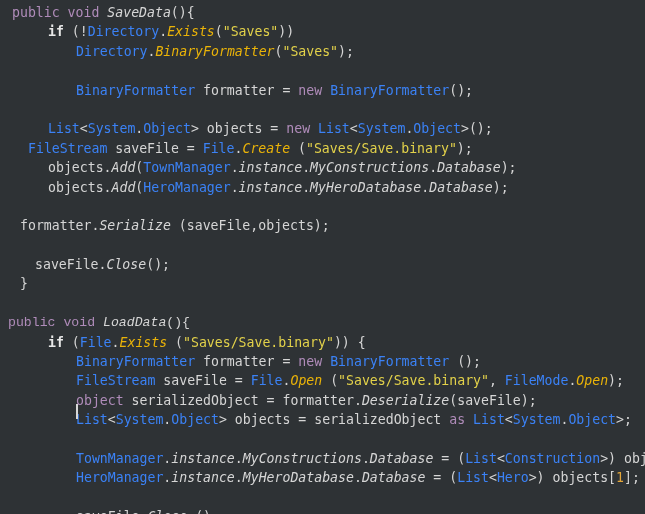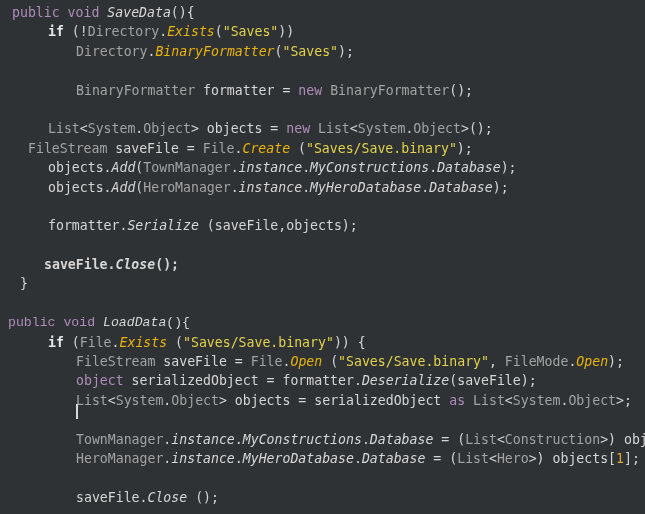--- a/index.html
+++ b/index.html
@@ -28,21 +28,21 @@
     font-size: 13.2px;
     white-space: pre;
     padding-left: 20px;
     color: #d6d6d6;
     letter-spacing: 0px;
   }
   .code-line:first-child { margin-top: 3px; }
   
   .t-kw      { color: #b08cba; }            
   .t-ctrl    { color: #e8e8e8; font-weight: bold; } 
-  .t-type    { color: #a3a3a3; }            
+  .t-type    { color: #3b82f6; }            
   .t-method  { color: #eab308; font-style: italic; }
   .t-mmethod { color: #d6d6d6; font-style: italic; } 
   .t-id      { color: #d6d6d6; }
   .t-str     { color: #e3d24a; }
   .t-num     { color: #e3a73a; }
   .t-punct   { color: #d6d6d6; }
   .t-op      { color: #d6d6d6; }
   .t-brace   { color: #d6d6d6; }
   .caret {
     position: absolute;
@@ -62,27 +62,28 @@
       <div class="code-line" style="padding-left: 48px;"><span class="t-ctrl">if</span><span class="t-punct"> (!</span><span class="t-type">Directory</span><span class="t-punct">.</span><span class="t-method">Exists</span><span class="t-punct">(</span><span class="t-str">"Saves"</span><span class="t-punct">))</span></div>
       <div class="code-line" style="padding-left: 76px;"><span class="t-type">Directory</span><span class="t-punct">.</span><span class="t-method">BinaryFormatter</span><span class="t-punct">(</span><span class="t-str">"Saves"</span><span class="t-punct">);</span></div>
       <div class="code-line" style="padding-left: 20px;">&nbsp;</div>
       <div class="code-line" style="padding-left: 76px;"><span class="t-type">BinaryFormatter</span><span class="t-id"> </span><span class="t-id">formatter</span><span class="t-op"> = </span><span class="t-kw">new</span><span class="t-id"> </span><span class="t-type">BinaryFormatter</span><span class="t-punct">();</span></div>
       <div class="code-line" style="padding-left: 20px;">&nbsp;</div>
       <div class="code-line" style="padding-left: 48px;"><span class="t-type">List</span><span class="t-punct">&lt;</span><span class="t-type">System</span><span class="t-punct">.</span><span class="t-type">Object</span><span class="t-punct">&gt; </span><span class="t-id">objects</span><span class="t-op"> = </span><span class="t-kw">new</span><span class="t-id"> </span><span class="t-type">List</span><span class="t-punct">&lt;</span><span class="t-type">System</span><span class="t-punct">.</span><span class="t-type">Object</span><span class="t-punct">&gt;();</span></div>
       <div class="code-line" style="padding-left: 28px;"><span class="t-type">FileStream</span><span class="t-id"> </span><span class="t-id">saveFile</span><span class="t-op"> = </span><span class="t-type">File</span><span class="t-punct">.</span><span class="t-method">Create</span><span class="t-punct"> (</span><span class="t-str">"Saves/Save.binary"</span><span class="t-punct">);</span></div>
       <div class="code-line" style="padding-left: 48px;"><span class="t-id">objects</span><span class="t-punct">.</span><span class="t-mmethod">Add</span><span class="t-punct">(</span><span class="t-type">TownManager</span><span class="t-punct">.</span><span class="t-mmethod">instance</span><span class="t-punct">.</span><span class="t-mmethod">MyConstructions</span><span class="t-punct">.</span><span class="t-mmethod">Database</span><span class="t-punct">);</span></div>
       <div class="code-line" style="padding-left: 48px;"><span class="t-id">objects</span><span class="t-punct">.</span><span class="t-mmethod">Add</span><span class="t-punct">(</span><span class="t-type">HeroManager</span><span class="t-punct">.</span><span class="t-mmethod">instance</span><span class="t-punct">.</span><span class="t-mmethod">MyHeroDatabase</span><span class="t-punct">.</span><span class="t-mmethod">Database</span><span class="t-punct">);</span></div>
       <div class="code-line" style="padding-left: 20px;">&nbsp;</div>
-      <div class="code-line" style="padding-left: 48px;"><span class="t-id">formatter</span><span class="t-punct">.</span><span class="t-mmethod">Serialize</span><span class="t-punct"> (</span><span class="t-id">saveFile</span><span class="t-punct">,</span><span class="t-id">objects</span><span class="t-punct">);</span></div>
+      <div class="code-line" style="padding-left: 20px;"><span class="t-id">formatter</span><span class="t-punct">.</span><span class="t-mmethod">Serialize</span><span class="t-punct"> (</span><span class="t-id">saveFile</span><span class="t-punct">,</span><span class="t-id">objects</span><span class="t-punct">);</span></div>
       <div class="code-line" style="padding-left: 20px;">&nbsp;</div>
-      <div class="code-line" style="padding-left: 44px; font-weight: bold;"><span class="t-id">saveFile</span><span class="t-punct">.</span><span class="t-mmethod">Close</span><span class="t-punct">();</span></div>
+      <div class="code-line" style="padding-left: 35px;"><span class="t-id">saveFile</span><span class="t-punct">.</span><span class="t-mmethod">Close</span><span class="t-punct">();</span></div>
       <div class="code-line" style="padding-left: 20px;"><span class="t-brace">}</span></div>
       <div class="code-line" style="padding-left: 20px;">&nbsp;</div>
       <div class="code-line" style="padding-left: 8px; font-family: Liberation Mono, monospace;"><span class="t-kw">public</span><span class="t-id"> </span><span class="t-kw">void</span><span class="t-id"> </span><span class="t-mmethod">LoadData</span><span class="t-punct">(){</span></div>
       <div class="code-line" style="padding-left: 48px;"><span class="t-ctrl">if</span><span class="t-punct"> (</span><span class="t-type">File</span><span class="t-punct">.</span><span class="t-method">Exists</span><span class="t-punct"> (</span><span class="t-str">"Saves/Save.binary"</span><span class="t-punct">)) {</span></div>
+      <div class="code-line" style="padding-left: 76px;"><span class="t-type">BinaryFormatter</span><span class="t-id"> </span><span class="t-id">formatter</span><span class="t-op"> = </span><span class="t-kw">new</span><span class="t-id"> </span><span class="t-type">BinaryFormatter</span><span class="t-punct"> ();</span></div>
       <div class="code-line" style="padding-left: 76px;"><span class="t-type">FileStream</span><span class="t-id"> </span><span class="t-id">saveFile</span><span class="t-op"> = </span><span class="t-type">File</span><span class="t-punct">.</span><span class="t-method">Open</span><span class="t-punct"> (</span><span class="t-str">"Saves/Save.binary"</span><span class="t-punct">, </span><span class="t-type">FileMode</span><span class="t-punct">.</span><span class="t-method">Open</span><span class="t-punct">);</span></div>
       <div class="code-line" style="padding-left: 76px;"><span class="t-kw">object</span><span class="t-id"> </span><span class="t-id">serializedObject</span><span class="t-op"> = </span><span class="t-id">formatter</span><span class="t-punct">.</span><span class="t-mmethod">Deserialize</span><span class="t-punct">(</span><span class="t-id">saveFile</span><span class="t-punct">);</span></div>
       <div class="code-line" style="padding-left: 76px;"><span class="t-type">List</span><span class="t-punct">&lt;</span><span class="t-type">System</span><span class="t-punct">.</span><span class="t-type">Object</span><span class="t-punct">&gt; </span><span class="t-id">objects</span><span class="t-op"> = </span><span class="t-id">serializedObject</span><span class="t-id"> </span><span class="t-kw">as</span><span class="t-id"> </span><span class="t-type">List</span><span class="t-punct">&lt;</span><span class="t-type">System</span><span class="t-punct">.</span><span class="t-type">Object</span><span class="t-punct">&gt;;</span></div>
       <div class="code-line" style="padding-left: 20px;">&nbsp;</div>
       <div class="code-line" style="padding-left: 76px;"><span class="t-type">TownManager</span><span class="t-punct">.</span><span class="t-mmethod">instance</span><span class="t-punct">.</span><span class="t-mmethod">MyConstructions</span><span class="t-punct">.</span><span class="t-mmethod">Database</span><span class="t-punct"> = (</span><span class="t-type">List</span><span class="t-punct">&lt;</span><span class="t-type">Construction</span><span class="t-punct">&gt;) </span><span class="t-id">objects</span></div>
       <div class="code-line" style="padding-left: 76px;"><span class="t-type">HeroManager</span><span class="t-punct">.</span><span class="t-mmethod">instance</span><span class="t-punct">.</span><span class="t-mmethod">MyHeroDatabase</span><span class="t-punct">.</span><span class="t-mmethod">Database</span><span class="t-punct"> = (</span><span class="t-type">List</span><span class="t-punct">&lt;</span><span class="t-type">Hero</span><span class="t-punct">&gt;) </span><span class="t-id">objects</span><span class="t-punct">[</span><span class="t-num">1</span><span class="t-punct">];</span></div>
       <div class="code-line" style="padding-left: 20px;">&nbsp;</div>
       <div class="code-line" style="padding-left: 76px;"><span class="t-id">saveFile</span><span class="t-punct">.</span><span class="t-mmethod">Close</span><span class="t-punct"> ();</span></div>
     </div>
   <div class="caret" style="left: 76px; top: 401px;"></div>

